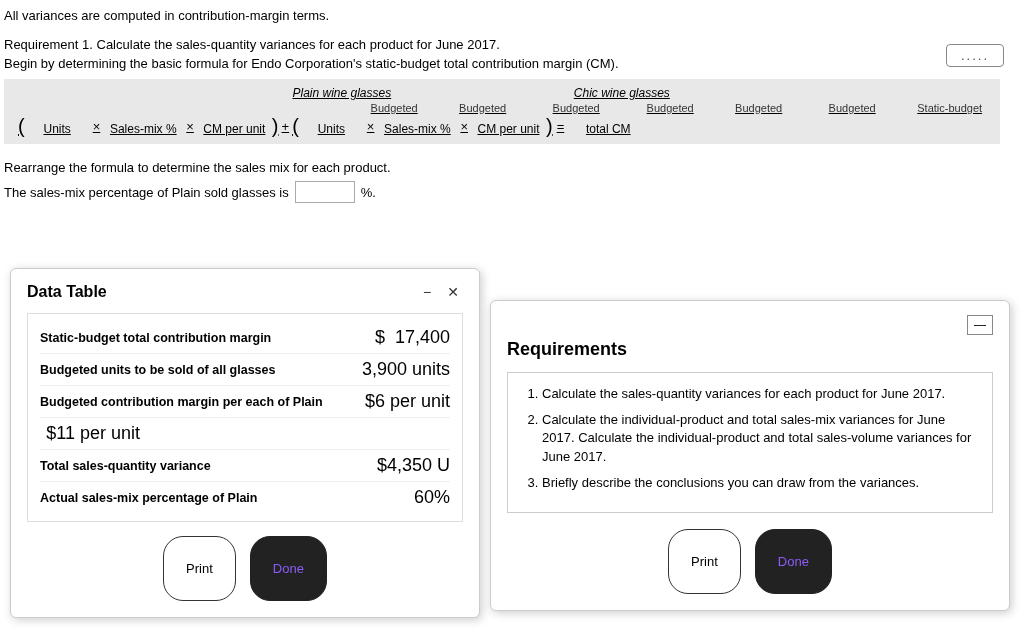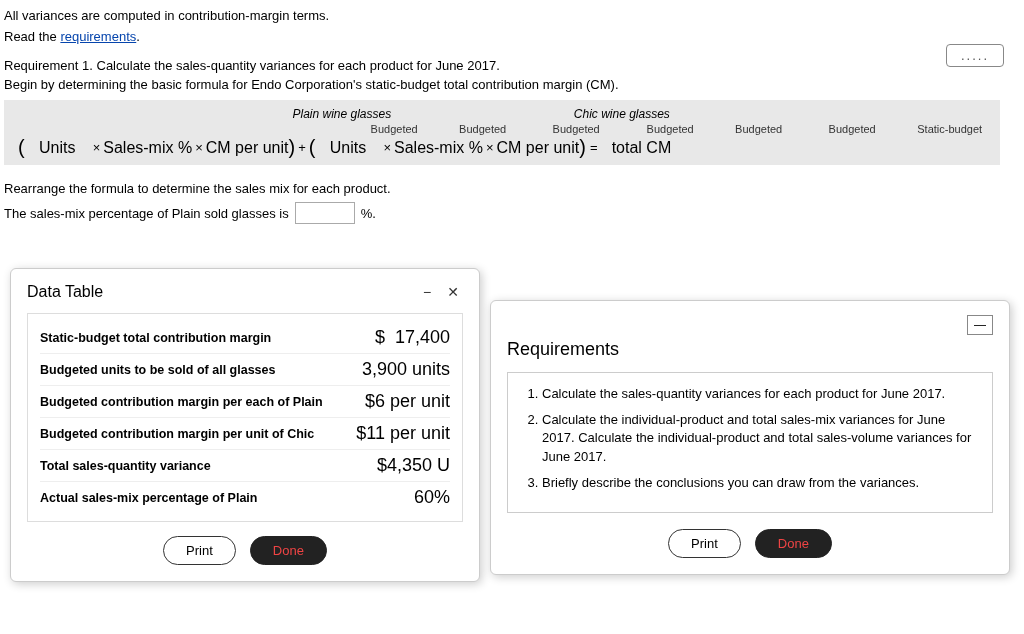--- a/index.html
+++ b/index.html
@@ -45,20 +45,21 @@
     }
     .begin-text {
       margin-bottom: 8px;
     }
     .formula-table-container {
       background: #e8e8e8;
       padding: 6px 10px 8px 10px;
       margin-bottom: 10px;
       display: inline-block;
       width: 98%;
+      text-decoration: underline;
     }
     .formula-headers {
       display: flex;
       justify-content: center;
       gap: 0;
       margin-bottom: 2px;
     }
     .header-italic {
       font-style: italic;
       font-size: 12px;
@@ -103,21 +104,21 @@
       padding: 14px 16px 16px 16px;
     }
     .modal-header {
       display: flex;
       justify-content: space-between;
       align-items: center;
       margin-bottom: 12px;
     }
     .modal-title {
       font-size: 16px;
-      font-weight: normal;
+      font-weight: bold;
     }
     .modal-controls {
       display: flex;
       gap: 8px;
       align-items: center;
     }
     .modal-ctrl-btn {
       cursor: pointer;
       font-size: 14px;
       padding: 0 4px;
@@ -165,31 +166,31 @@
       line-height: 1.4;
     }
     .modal-footer {
       display: flex;
       justify-content: center;
       gap: 14px;
     }
     .btn-print {
       border: 1px solid #333;
       border-radius: 20px;
-      padding: 6px 22px;
+      padding: 24px 22px;
       background: #fff;
       font-size: 13px;
       cursor: pointer;
     }
     .btn-done {
       border: 1px solid #222;
       border-radius: 20px;
       padding: 6px 22px;
       background: #222;
-      color: #ef4444;
+      color: #8b5cf6;
       font-size: 13px;
       cursor: pointer;
     }
     .modal-requirements .modal-title {
       font-size: 18px;
     }
     .req-collapse-btn {
       border: 1px solid #888;
       background: #fff;
       cursor: pointer;
@@ -215,21 +216,21 @@
       display: flex;
       flex-direction: column;
       align-items: center;
     }
     .fc .top {
       font-size: 11px;
       color: #333;
       white-space: nowrap;
     }
     .fc .bot {
-      font-size: 16px;
+      font-size: 12px;
       white-space: nowrap;
     }
     .op {
       font-size: 13px;
       margin: 0 3px;
       padding-bottom: 2px;
     }
     .paren {
       font-size: 20px;
       line-height: 1;
@@ -240,23 +241,20 @@
       margin: 0 4px;
       padding-bottom: 2px;
     }
   </style>
 </head>
 <body>
 
 <div class="main-content">
   <p class="top-note">
     <span>All variances are computed in contribution-margin terms.</span>
-  </p>
-  <p>
-    <span>Read the </span><a class="requirements-link">requirements</a><span>.</span>
   </p>
 
   <button class="dotted-btn">.....</button>
 
   <p class="requirement-title">
     <strong>Requirement 1.</strong><span> Calculate the sales-quantity variances for each product for June 2017.</span>
   </p>
   <p class="begin-text">Begin by determining the basic formula for Endo Corporation's static-budget total contribution margin (CM).</p>
 
   
@@ -362,21 +360,20 @@
     </div>
     <div class="data-row">
       <span class="data-label">Budgeted units to be sold of all glasses</span>
       <span class="data-value">3,900 units</span>
     </div>
     <div class="data-row">
       <span class="data-label">Budgeted contribution margin per each of Plain</span>
       <span class="data-value">$6 per unit</span>
     </div>
     <div class="data-row">
-      <span class="data-label">Budgeted contribution margin per unit of Chic</span>
       <span class="data-value">$11 per unit</span>
     </div>
     <div class="data-row">
       <span class="data-label">Total sales-quantity variance</span>
       <span class="data-value">$4,350 U</span>
     </div>
     <div class="data-row">
       <span class="data-label">Actual sales-mix percentage of Plain</span>
       <span class="data-value">60%</span>
     </div>

